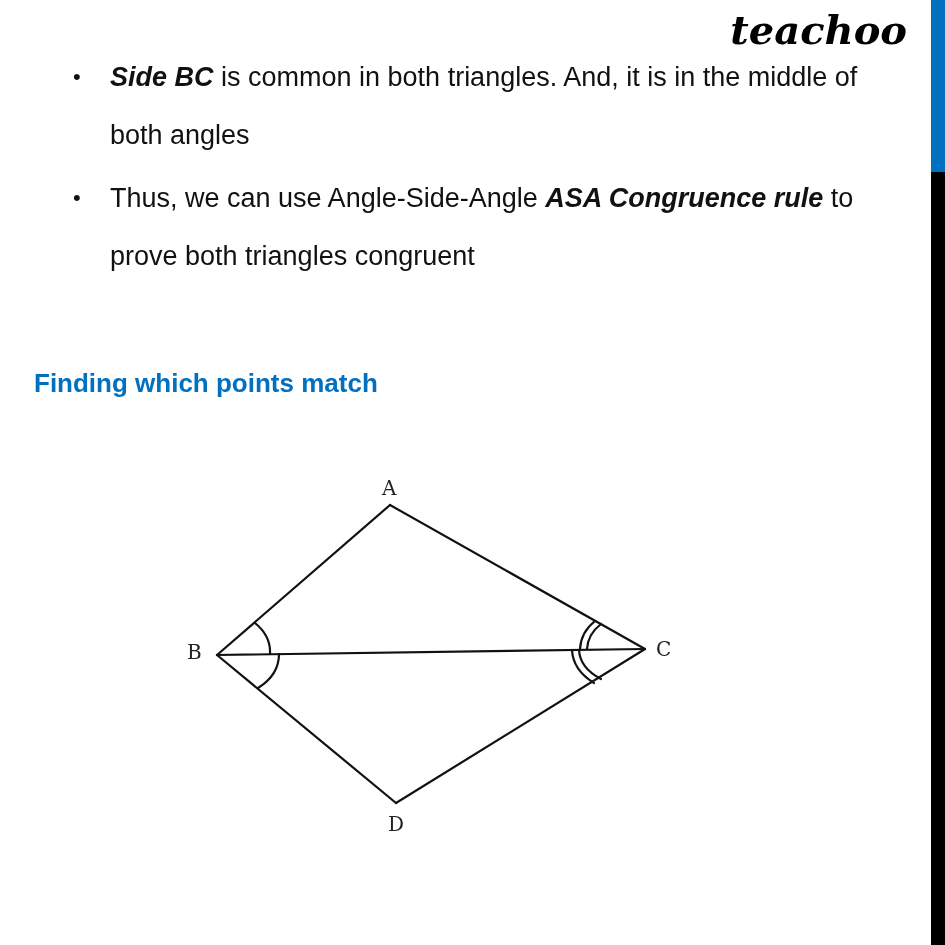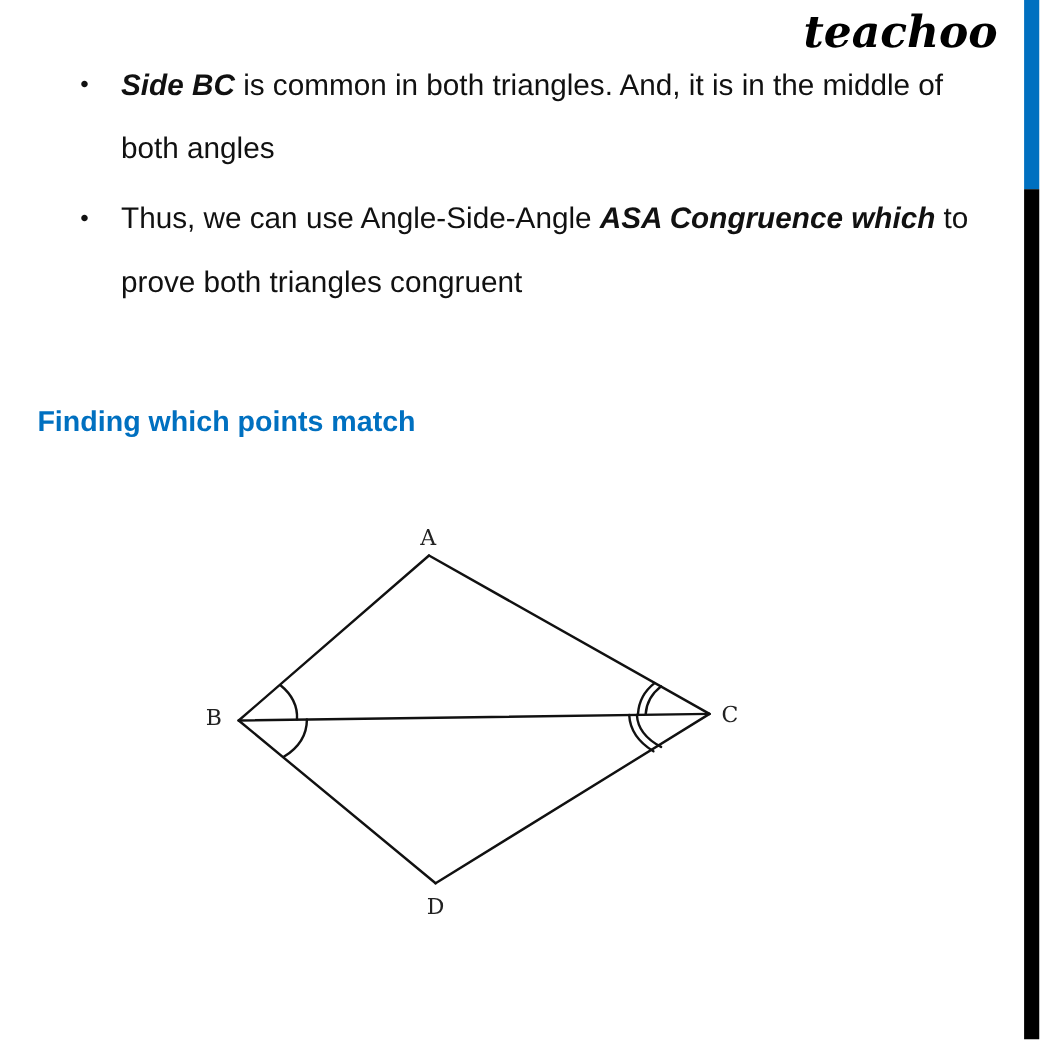--- a/index.html
+++ b/index.html
@@ -101,21 +101,21 @@
   <div class="side-bar-blue" id="barBlue" style="background: rgb(0, 112, 192);"></div>
   <div class="side-bar-black" id="barBlack" style="background: rgb(0, 0, 0);"></div>
 
   <ul class="bullets">
     <li class="bullet">
       <span class="bullet-dot">•</span>
       <span class="bold">Side BC</span><span> is common in both triangles. And, it is in the middle of both angles</span>
     </li>
     <li class="bullet">
       <span class="bullet-dot">•</span>
-      <span>Thus, we can use Angle-Side-Angle </span><span class="bold">ASA Congruence which</span><span> to prove both triangles congruent</span>
+      <span>Thus, we can use Angle-Side-Angle </span><span class="bold">ASA Congruence rule</span><span> to prove both triangles congruent</span>
     </li>
   </ul>
 
   <h2 class="heading" id="heading" style="color: rgb(0, 112, 192);">Finding which points match</h2>
 
   <div class="figure">
     <svg width="520" height="380" viewBox="0 0 520 380" xmlns="http://www.w3.org/2000/svg">
       <g stroke="#111111" stroke-width="2.2" fill="none" stroke-linecap="round" stroke-linejoin="round">
 
         <line x1="220" y1="45" x2="47" y2="195"></line>

